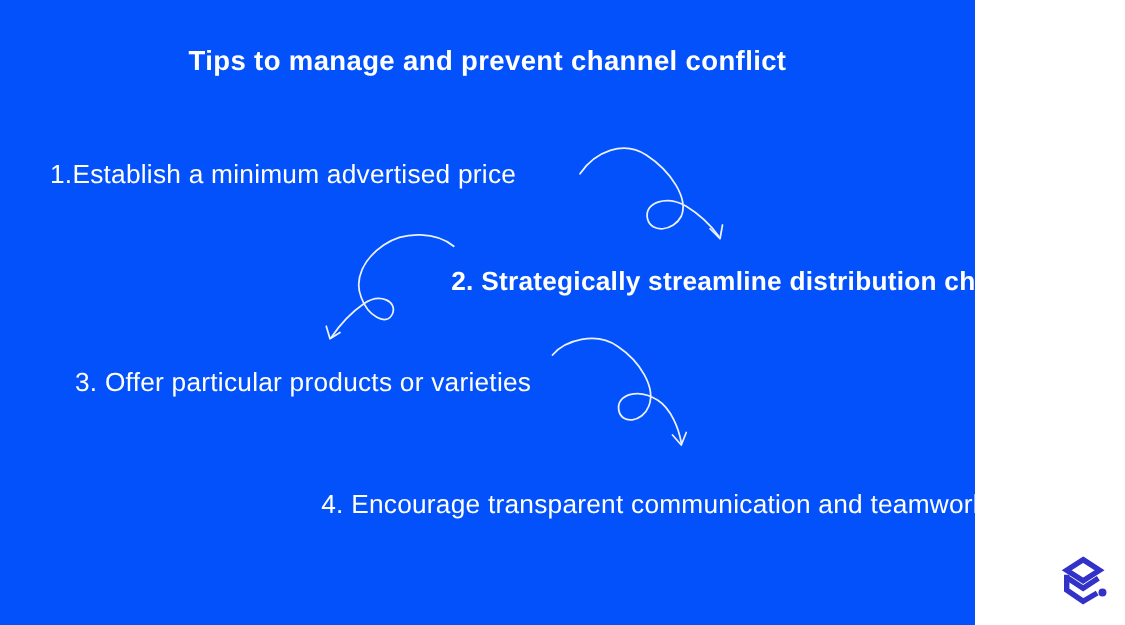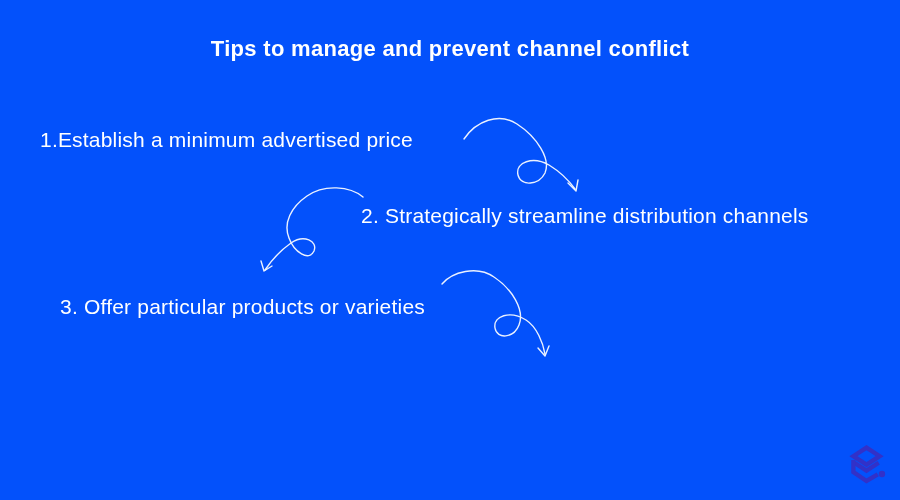--- a/index.html
+++ b/index.html
@@ -7,21 +7,21 @@
     --text: #FFFFFF;
     --arrow: #FFFFFF;
     --logo: #3231C8;
   }
   * { margin: 0; padding: 0; box-sizing: border-box; }
   html, body { width: 900px; height: 500px; overflow: hidden; }
   body { font-family: "Liberation Sans", sans-serif; }
 
   .canvas {
     position: relative;
-    width: 900px;
+    width: 780px;
     height: 500px;
     background: var(--bg);
     color: var(--text);
   }
 
   .title {
     position: absolute;
     top: 36px;
     left: 0;
     width: 100%;
@@ -35,21 +35,21 @@
   .tip {
     position: absolute;
     font-size: 21px;
     font-weight: 400;
     letter-spacing: 0.2px;
     white-space: nowrap;
     color: var(--text);
     text-align: center;
   }
   .tip-1 { left: 40px;  top: 128px; }
-  .tip-2 { left: 361px; top: 204px; }
+  .tip-2 { left: 361px; top: 214px; font-weight: bold; }
   .tip-3 { left: 60px;  top: 295px; }
   .tip-4 { left: 257px; top: 392px; }
 
   .arrows-overlay {
     position: absolute;
     inset: 0;
     width: 900px;
     height: 500px;
     pointer-events: none;
   }
@@ -83,20 +83,21 @@
 <div class="canvas">
 
   <div class="title">Tips to manage and prevent channel conflict</div>
 
   <div class="tip tip-1">1.Establish a minimum advertised price</div>
 
   <div class="tip tip-2">2. Strategically streamline distribution channels</div>
 
   <div class="tip tip-3">3. Offer particular products or varieties</div>
 
+  <div class="tip tip-4">4. Encourage transparent communication and teamwork</div>
 
   <svg class="arrows-overlay" viewBox="0 0 900 500">
 
     <g>
       <path d="M 464 139
                C 476 121 499 112 517 124
                C 537 137 551 159 545 173
                C 539 185 521 187 518 175
                C 515 162 533 156 549 165
                C 562 173 570 182 575 189"></path>

